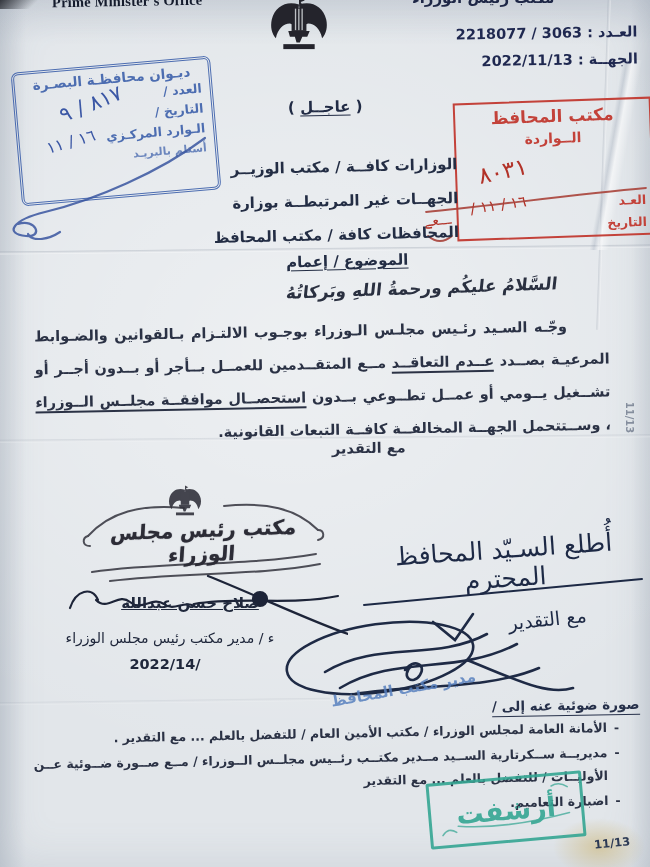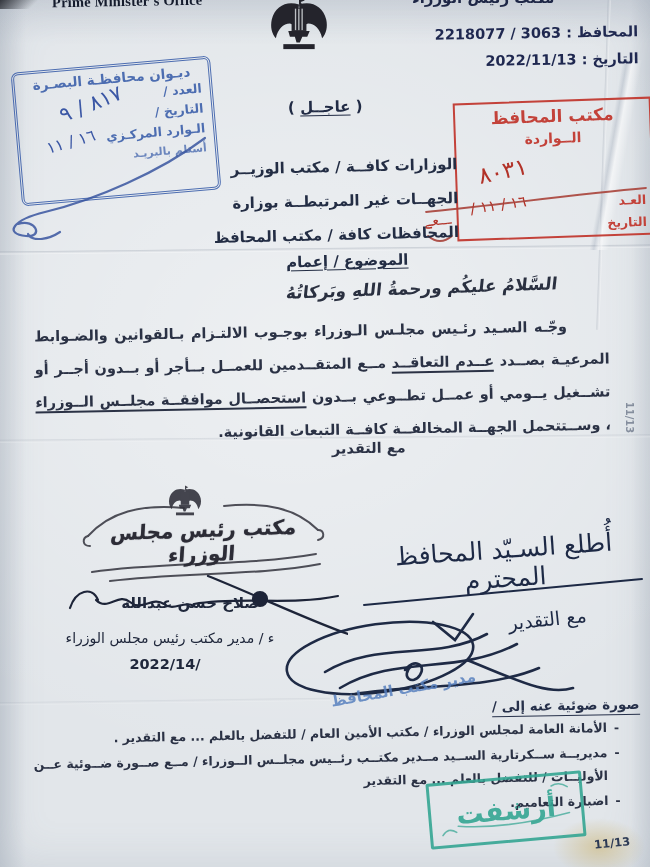--- a/index.html
+++ b/index.html
@@ -45,21 +45,21 @@
     display:flex;align-items:center;justify-content:center;font-size:27px;font-weight:700;letter-spacing:-1px;opacity:.9;border-radius:2px;}
   
   .greeting{font-size:17px;font-weight:700;color:#2a3040;transform:rotate(-2deg) skewX(-8deg);letter-spacing:-.5px;}
   .body-par{width:575px;font-size:14.5px;font-weight:700;color:#2b3245;line-height:33px;text-align:justify;transform:rotate(-1.1deg);}
   .body-par .ind{display:inline-block;width:42px;}
   .hand-underline{border-bottom:2px solid #2b3245;padding-bottom:1px;}
   .closing{font-size:14.5px;font-weight:700;color:#2b3245;}
   
   .pm-callig{font-size:20px;font-weight:700;color:#2c2c36;letter-spacing:-1.5px;text-align:center;
     transform:rotate(-2deg) skewX(-6deg);text-shadow:0 0 1px rgba(42,42,55,.65);}
-  .pm-name{font-size:15px;font-weight:700;color:#20283c;text-align:center;}
+  .pm-name{font-size:15px;font-weight:700;color:#20283c;text-align:center;text-decoration:underline;}
   .pm-title{font-size:14px;font-weight:400;color:#20283c;text-align:center;}
   .pm-date{font-size:14.5px;font-weight:700;color:#20283c;text-align:center;}
   
   .hand-note{font-size:25px;color:#1d2945;transform:rotate(-4deg);letter-spacing:-1px;}
   .hand-note2{font-size:19px;color:#1d2945;transform:rotate(-6deg);}
   .gov-stamp-blue{font-size:15px;font-weight:700;color:rgba(88,128,190,.85);transform:rotate(-10deg);letter-spacing:1px;}
   
   .cc-head{font-size:13.5px;font-weight:700;color:#26304a;border-bottom:1.5px solid #26304a;padding-bottom:2px;transform:rotate(-1deg);}
   .cc-list{width:596px;transform:rotate(-1.2deg);}
   .cc-item{display:flex;gap:7px;font-size:12.5px;font-weight:700;color:#2b3245;line-height:23px;margin-bottom:2px;}
@@ -92,25 +92,25 @@
       <rect x="35" y="16" width="1.6" height="26" fill="#e2e6ea" opacity=".8"></rect>
       <rect x="39" y="16" width="1.6" height="26" fill="#e2e6ea" opacity=".8"></rect>
       <rect x="43" y="16" width="1.6" height="26" fill="#e2e6ea" opacity=".8"></rect>
       <path d="M27 43 h26 l-3 7 h-6 l-3 7 h-4 l-2 -7 h-6 z"></path>
       <rect x="21" y="59" width="38" height="6"></rect>
     </svg>
   </div>
 
   <div class="abs hdr-num" style="right:12px;top:20px;">
     <div>
-      <span>المحافظ :</span>
+      <span>العـدد :</span>
       <span dir="ltr">2218077 / 3063</span>
     </div>
     <div>
-      <span>التاريخ :</span>
+      <span>الجهــة :</span>
       <span dir="ltr">2022/11/13</span>
     </div>
   </div>
 
   <div class="abs stamp-blue" style="left:16px;top:64px;">
     <div class="t">ديـوان محافظـة البصـرة</div>
     <div class="r">العدد /</div>
     <div class="r">التاريخ /</div>
     <div class="r">الـوارد المركـزي</div>
     <div class="r" style="font-size:11px;opacity:.8;">أستلم بالبريـد</div>

